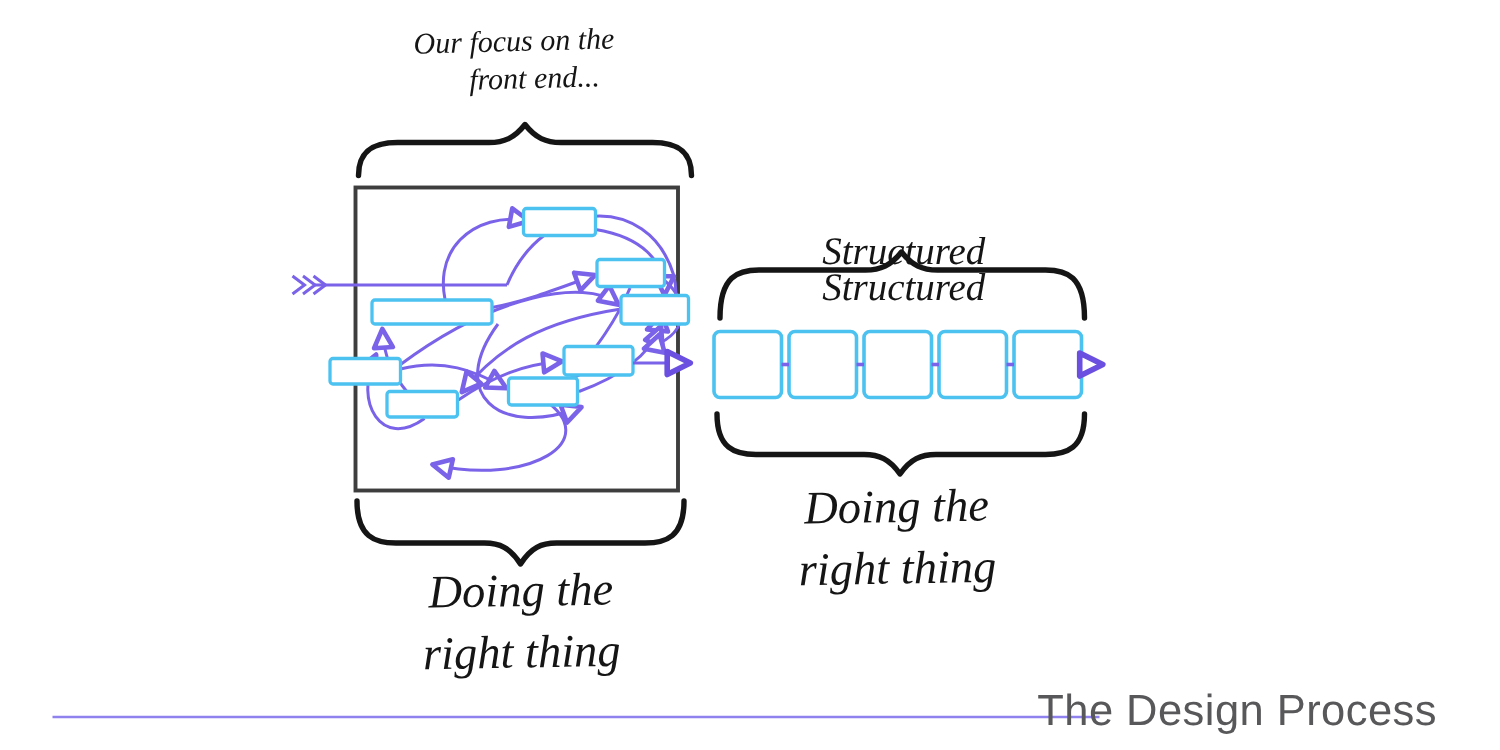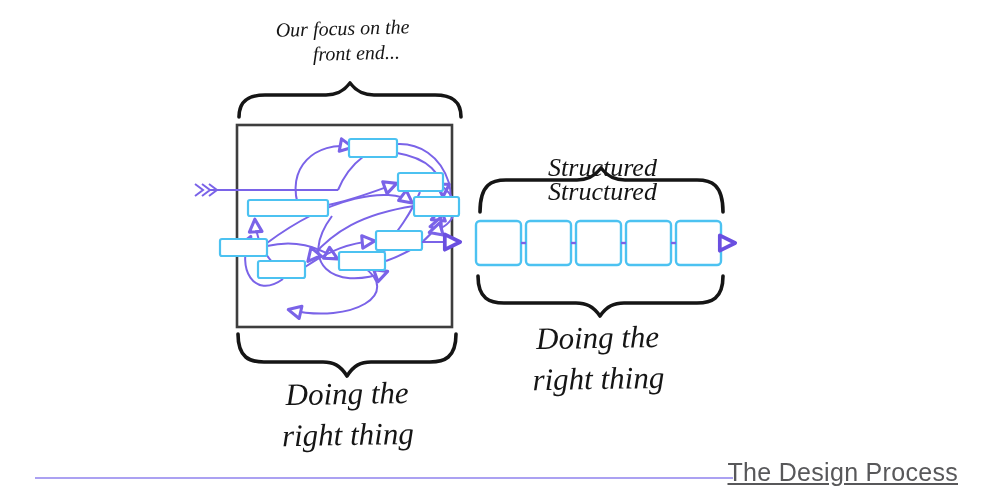--- a/index.html
+++ b/index.html
@@ -31,24 +31,23 @@
   }
   .caption{
     font-size:31px;line-height:41px;
     transform:rotate(-1deg);
   }
   .caption-left{left:225px;top:373px;width:245px;}
   .caption-right{left:478px;top:317px;width:240px;}
   .footer-title{
     position:absolute;
     top:458px;right:42px;
-    font-size:25px;color:#58585a;
+    font-size:29px;color:#58585a;
     letter-spacing:0.3px;
     font-family:"Liberation Sans", sans-serif;
-    text-decoration:underline;
   }
 </style>
 </head>
 <body>
 
 <div class="canvas">
 
   <svg width="1000" height="500" viewBox="0 0 1000 500">
     <defs>
       <marker id="ah" markerWidth="9" markerHeight="9" viewBox="0 0 10 10" refX="7.5" refY="5" orient="auto">

